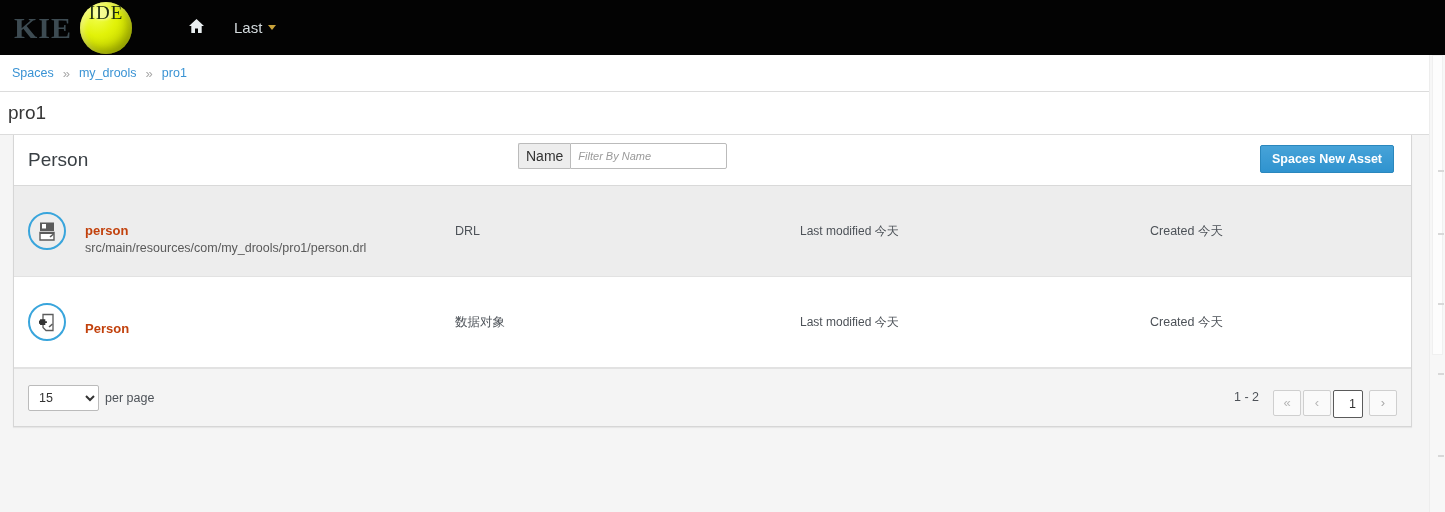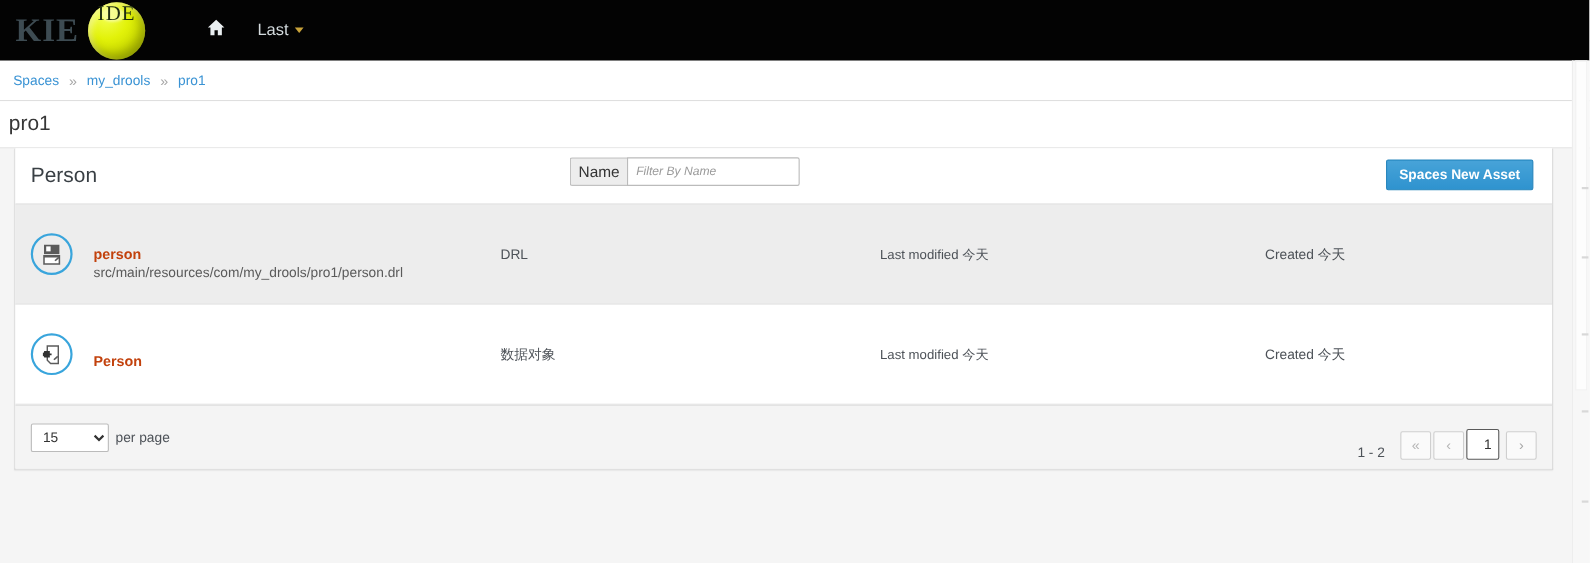--- a/index.html
+++ b/index.html
@@ -279,21 +279,21 @@
   }
   .per-page-label {
     font-size: 12.5px;
     color: #4d5258;
     margin-left: 6px;
   }
   .pager {
     position: absolute;
     right: 14px;
     display: flex;
-    align-items: flex-end;
+    align-items: flex-start;
     margin-top: 12px;
   }
   .pager-range {
     font-size: 12.5px;
     color: #4d5258;
     margin-right: 14px;
   }
   .pager-btn {
     width: 28px; height: 26px;
     border: 1px solid #cfcfcf;

